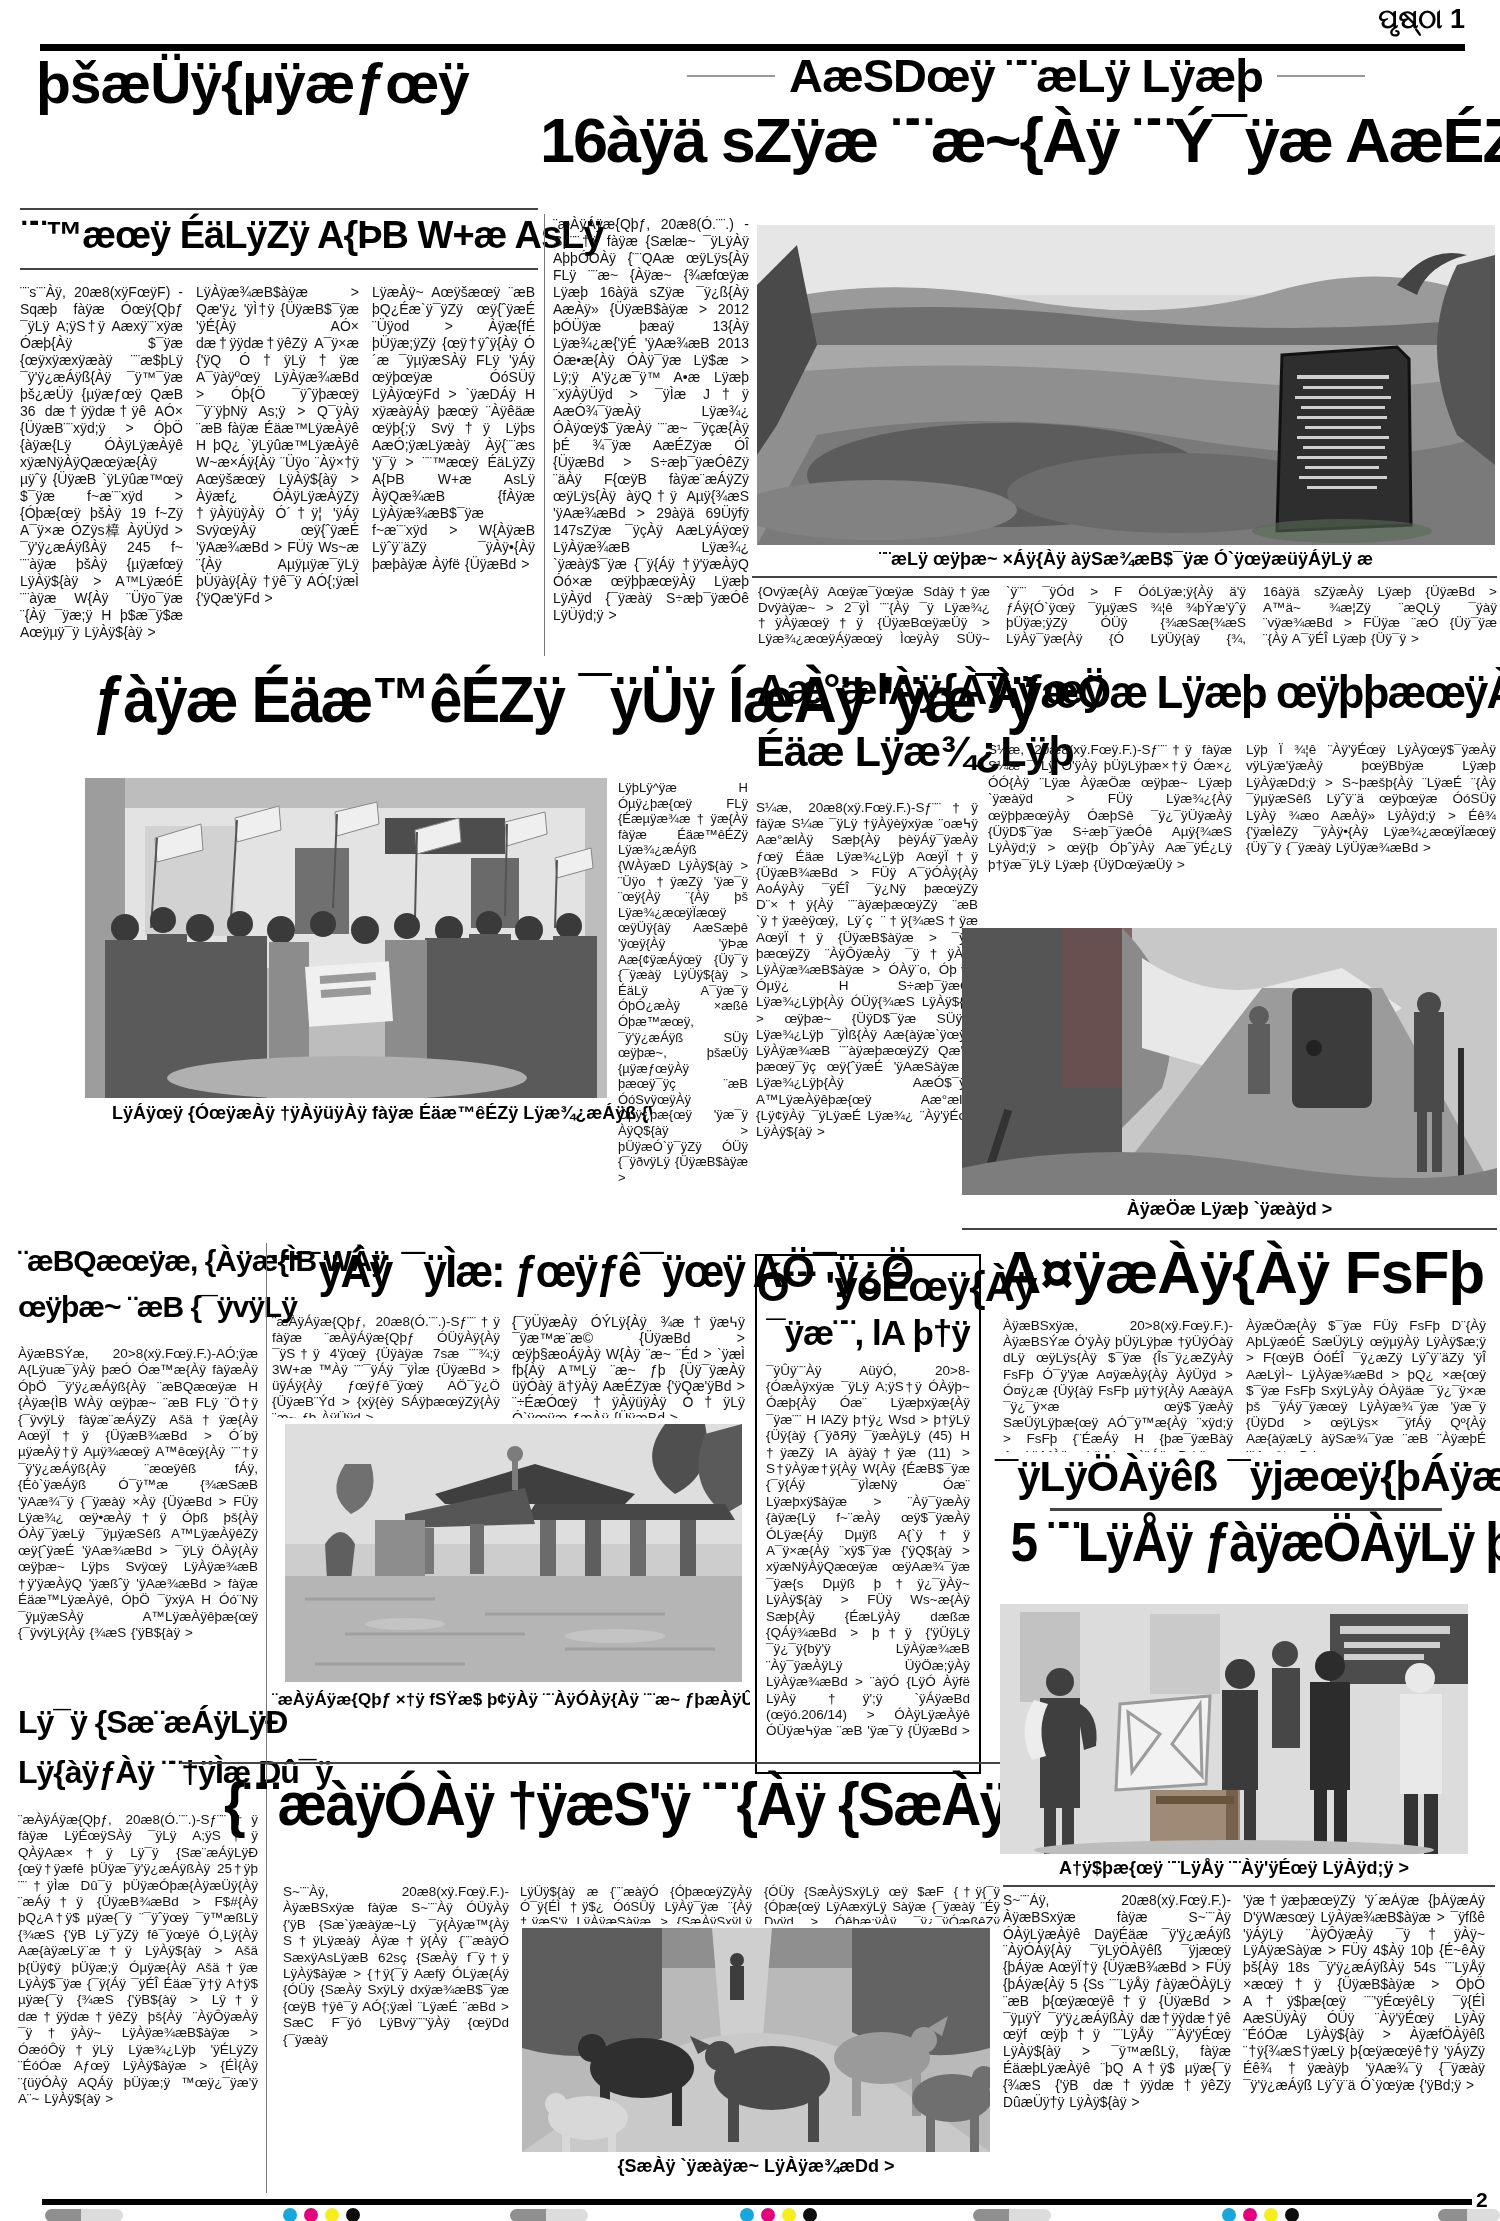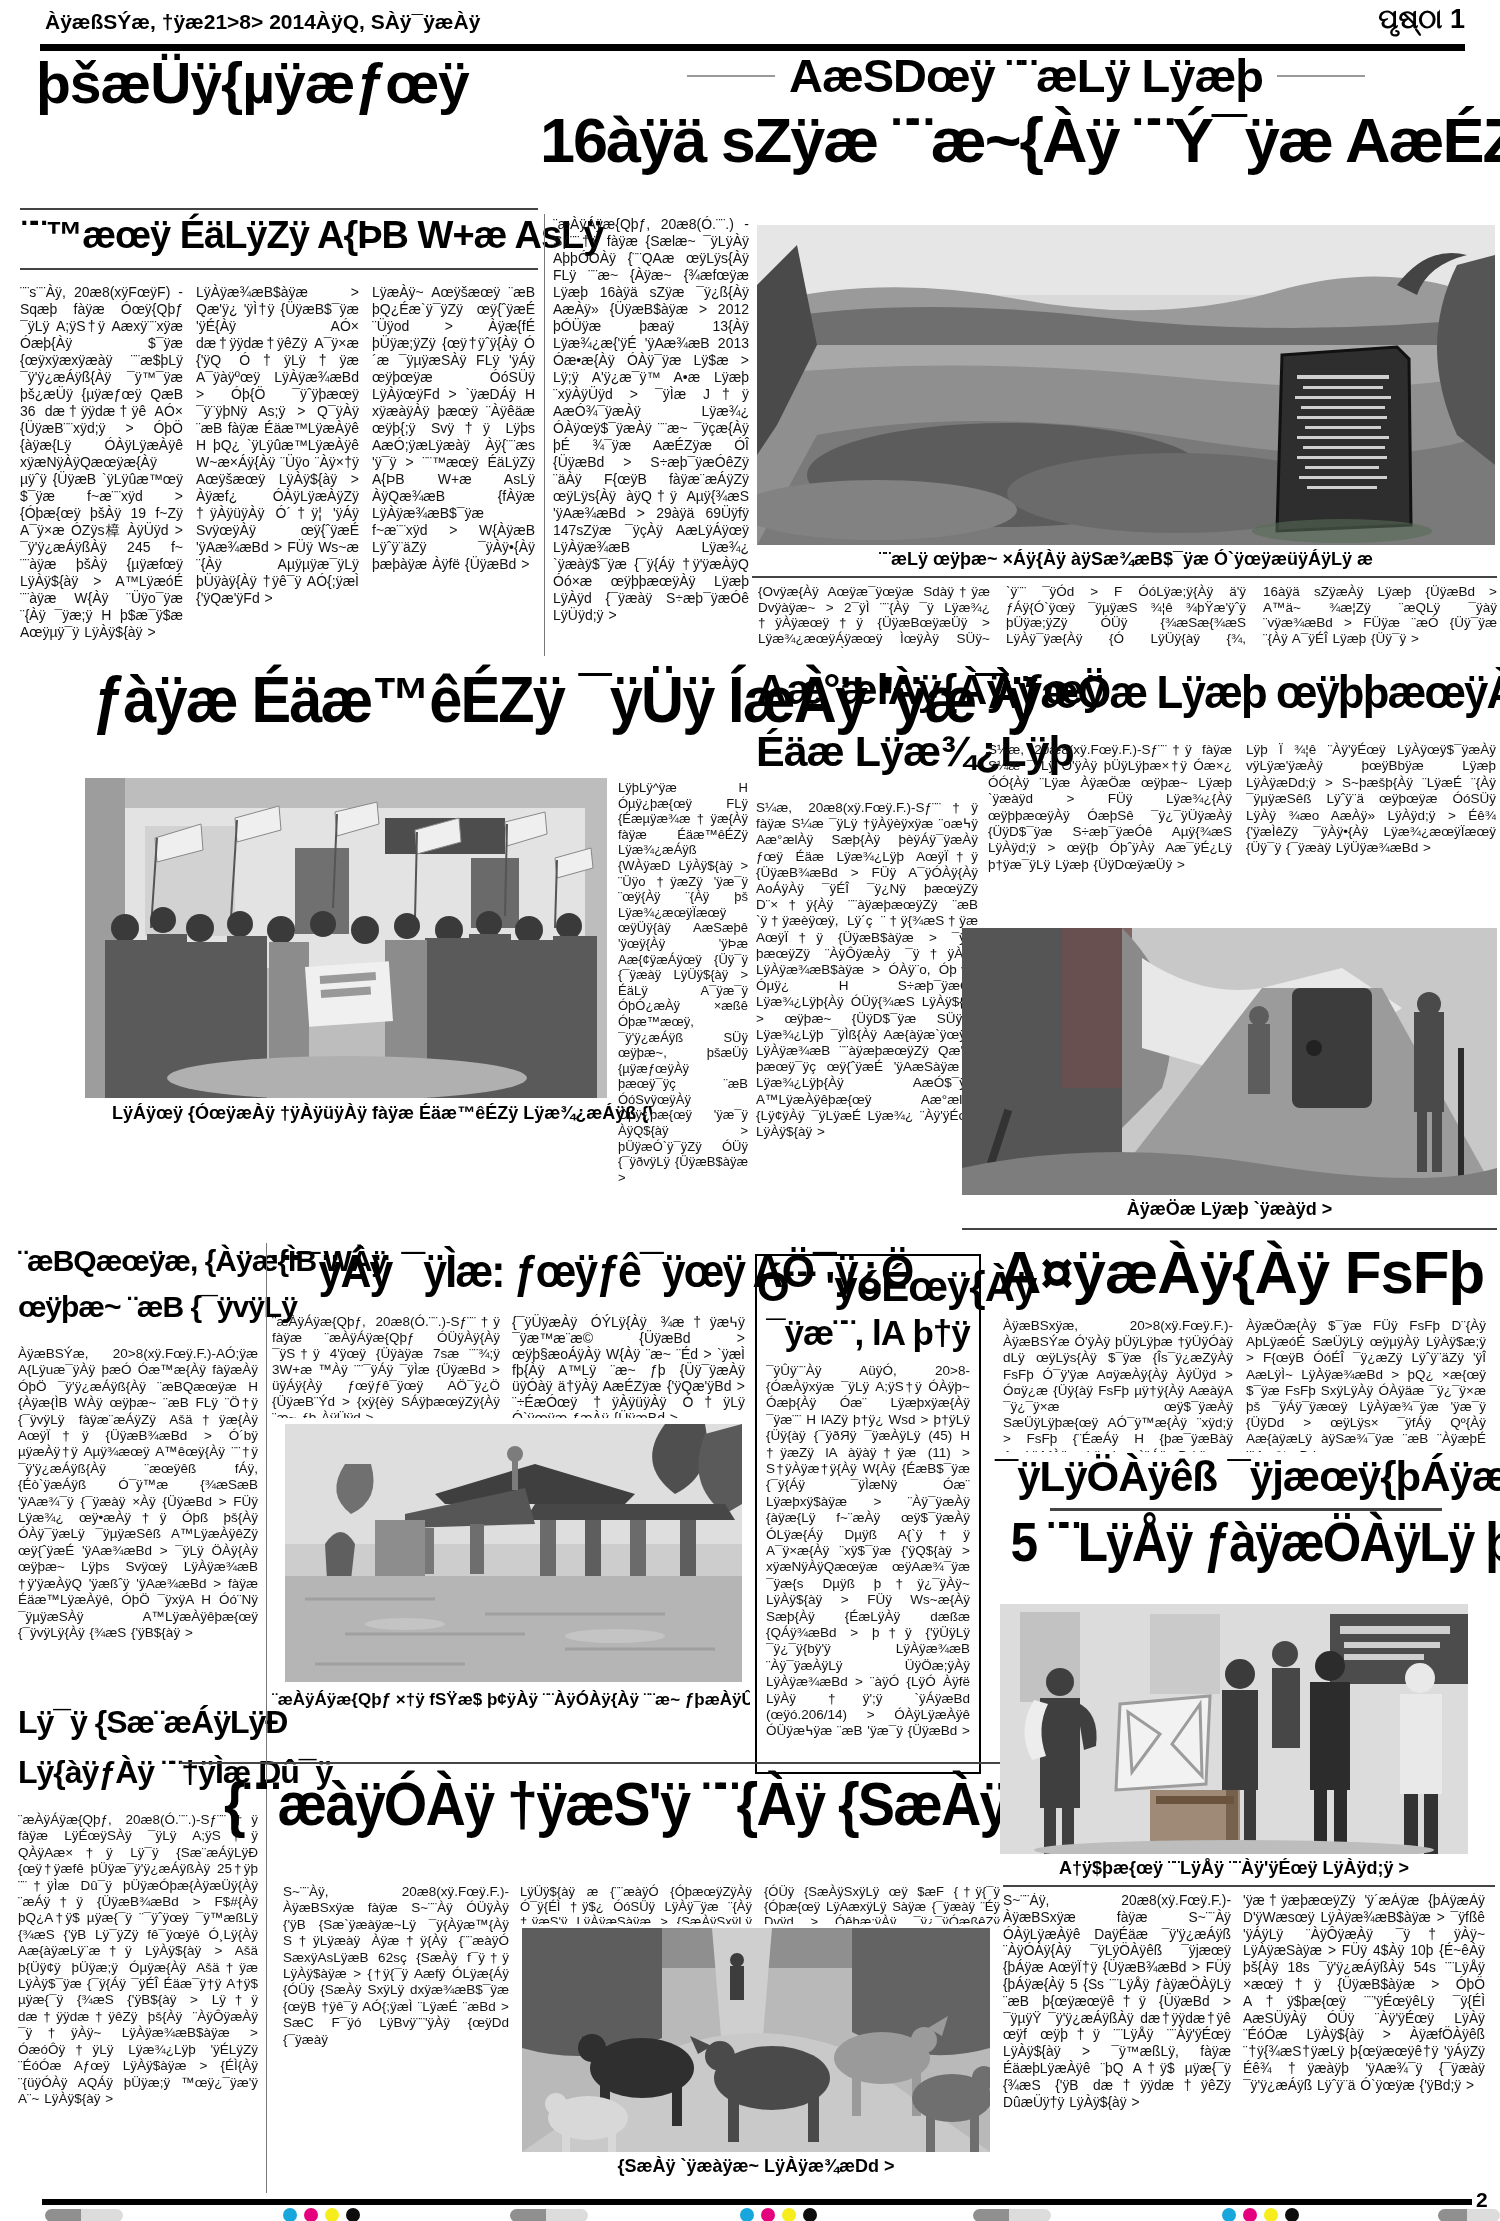--- a/index.html
+++ b/index.html
@@ -23,21 +23,20 @@
   .kick:before,.kick:after{content:"";height:2px;background:#999;flex:0 0 88px;}
   .caps{height:13px;border-radius:7px;background:linear-gradient(90deg,#8f8f8f 0 46%,#dcdcdc 46% 100%);}
   .dots{display:flex;gap:7px;align-items:center;}
   .dot{width:14px;height:14px;border-radius:50%;}
 </style>
 </head>
 <body>
 
 <div id="page">
 
-  <div class="abs" style="left:45px;top:10px;width:760px;font-size:21px;font-weight:bold;">ÀÿæßSÝæ, †ÿæ21&gt;8&gt; 2014ÀÿQ, SÀÿ¯ÿæÀÿ</div>
   <div class="abs" style="left:1230px;top:4px;width:235px;font-size:27px;font-weight:bold;text-align:right;">ପୃଷ୍ଠା 1</div>
   <div class="abs rule" style="left:40px;top:44px;width:1425px;height:7px;"></div>
 
   <div class="abs hl" style="left:22px;top:54px;width:520px;font-size:57px;margin-left:14px;">þšæÜÿ{µÿæƒœÿ</div>
   <div class="abs thin" style="left:20px;top:208px;width:518px;height:2px;"></div>
   <div class="abs hl" style="left:22px;top:216px;width:516px;font-size:38px;">¨¨™æœÿ ÉäLÿZÿ A{ÞB W+æ AsLÿ</div>
   <div class="abs thin" style="left:20px;top:268px;width:518px;height:2px;"></div>
 
   <div class="abs col" style="left:20px;top:284px;width:163px;height:372px;">¨¨s¨¨Àÿ, 20æ8(xÿFœÿF) - Sqæþ fàÿæ Óœÿ{Qþƒ ¯ÿLÿ A;ÿS†ÿ Aæxÿ¨¨xÿæ Óæþ{Àÿ $¯ÿæ {œÿxÿæxÿæàÿ ¨¨æ$þLÿ ¯ÿ'ÿ¿æÁÿß{Àÿ ¯ÿ™¯ÿæ þš¿æÜÿ {µÿæƒœÿ QæB 36 dæ†ÿÿdæ†ÿê AÓ× {ÜÿæB¨¨xÿd;ÿ &gt; ÓþÖ {àÿæ{Lÿ ÓÀÿLÿæÀÿê xÿæNÿÀÿQæœÿæ{Àÿ µÿˆÿ {ÜÿæB `ÿLÿûæ™œÿ $¯ÿæ f~æ¨¨xÿd &gt; {Óþæ{œÿ þšÀÿ 19 f~Zÿ A¯ÿ×æ ÓZÿs樟 ÀÿÜÿd &gt; ¯ÿ'ÿ¿æÁÿßÀÿ 245 f~ ¨¨àÿæ þšÀÿ {µÿæfœÿ LÿÀÿ${àÿ &gt; A™LÿæóÉ ¨¨àÿæ W{Àÿ ¨Üÿo¯ÿæ ¨{Àÿ ¯ÿæ;ÿ H þ$æ¯ÿ$æ Aœÿµÿ¯ÿ LÿÀÿ${àÿ &gt;</div>
   <div class="abs col" style="left:196px;top:284px;width:163px;height:372px;">LÿÀÿæ¾æB$àÿæ &gt; Qæ'ÿ¿ 'ÿÌ†ÿ {ÜÿæB$¯ÿæ 'ÿÉ{Àÿ AÓ× dæ†ÿÿdæ†ÿêZÿ A¯ÿ×æ {'ÿQ Ó†ÿLÿ†ÿæ A¯ÿàÿºœÿ LÿÀÿæ¾æBd &gt; Óþ{Ö ¯ÿˆÿþæœÿ ¯ÿ¨ÿþNÿ As;ÿ &gt; Q¯ÿÀÿ ¨æB fàÿæ Éäæ™LÿæÀÿê H þQ¿ `ÿLÿûæ™LÿæÀÿê W~æ×Áÿ{Àÿ ¨Üÿo ¨Àÿ×†ÿ Aœÿšæœÿ LÿÀÿ${àÿ &gt; Àÿæf¿ ÓÀÿLÿæÀÿZÿ †ÿÀÿüÿÀÿ Ó´†ÿ¦ 'ÿÁÿ SvÿœÿÀÿ œÿ{ˆÿæÉ 'ÿAæ¾æBd &gt; FÜÿ Ws~æ ¨{Àÿ Aµÿµÿæ¯ÿLÿ þÜÿàÿ{Àÿ †ÿê¯ÿ AÓ{;ÿæÌ {'ÿQæ'ÿFd &gt;</div>

